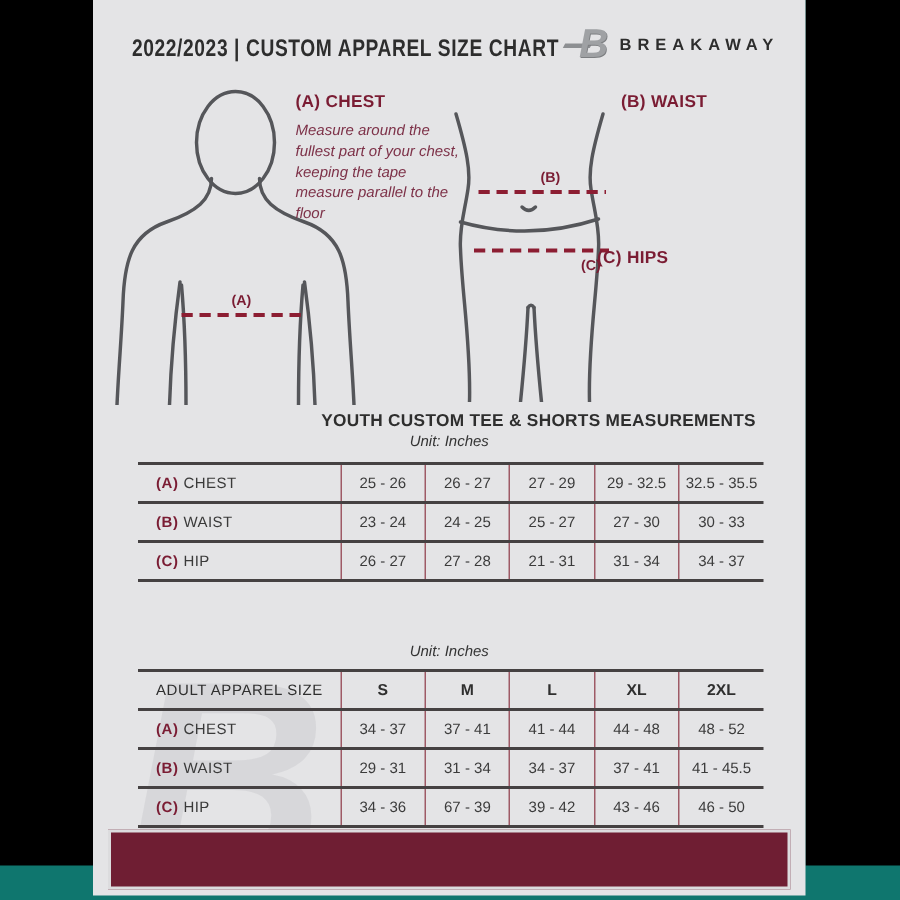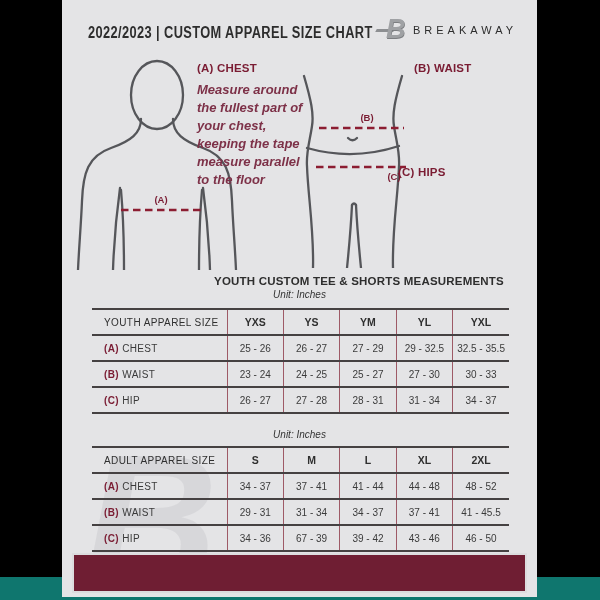--- a/index.html
+++ b/index.html
@@ -11,34 +11,34 @@
   .page { position:absolute; left:62px; top:0; width:475px; height:597px; background:#e4e4e6; }
 
   
   .title { position:absolute; left:26px; top:24px; font-size:16px; font-weight:bold; color:#2d2d2d;
            letter-spacing:0.5px; transform:scaleX(0.8); transform-origin:left top; white-space:nowrap; }
   .brand { position:absolute; left:318px; top:14px; height:32px; }
   .logo  { position:relative; display:inline-block; width:26px; height:32px; vertical-align:top; }
   .logo-b { position:absolute; left:6px; top:0; font-size:27px; font-weight:bold; font-style:italic; color:#9fa1a4;
             text-shadow:0.5px 0.5px 0 #7c7e81; }
   .logo-bar { position:absolute; left:-4px; top:15px; width:18px; height:3px; background:#8d8f92; transform:skewX(-28deg); }
-  .brand-name { display:inline-block; margin-left:7px; margin-top:10px; font-size:11px; font-weight:normal;
+  .brand-name { display:inline-block; margin-left:7px; margin-top:10px; font-size:11px; font-weight:bold;
                 color:#2d2d2d; letter-spacing:4px; }
 
   
   .torso-svg { position:absolute; left:13px; top:55px; }
   .lower-svg { position:absolute; left:228px; top:58px; }
   .outline { fill:none; stroke:#55565a; stroke-width:2.3; stroke-linecap:round; }
   .dash { fill:none; stroke:#8c1d32; stroke-width:2.6; stroke-dasharray:7.5 4.5; }
   .diag-label { font-family:"Liberation Sans",sans-serif; font-size:9.5px; font-weight:bold; fill:#7a1c33; }
 
   
   .instr { position:absolute; }
   .instr-label { font-weight:bold; font-size:11.5px; color:#7a1c33; letter-spacing:0.2px; margin:0 0 7px 0; }
-  .instr-text { font-size:13px; font-style:italic; color:#7d3148; line-height:1.38; white-space:pre-line;font-weight:bold; }
+  .instr-text { font-size:10px; font-style:italic; color:#7d3148; line-height:1.38; white-space:pre-line; }
   .instr-a { left:135px; top:62px; width:112px; }
   .instr-b { left:352px; top:62px; width:118px; }
   .instr-c { left:336px; top:166px; width:115px; }
 
   
   .tbl-caption { position:absolute; left:0; width:522px; text-align:center; font-weight:bold;
                  font-size:11.5px; color:#2e2e2e; letter-spacing:0.2px;margin-left:36px; }
   .tbl-unit { position:absolute; left:0; width:475px; text-align:center; font-style:italic;
               font-size:10px; color:#333333; }
   .cap-youth { top:275px; } .unit-youth { top:289px; }
@@ -125,49 +125,41 @@
     <table class="size-table youth">
       <colgroup>
           <col class="col-label">
           <col class="col-size">
           <col class="col-size">
           <col class="col-size">
           <col class="col-size">
           <col class="col-size">
         </colgroup>
       <tbody>
-          <tr class="head-row">
-        <td class="label-cell">YOUTH APPAREL SIZE</td>
-        <td>YXS</td>
-        <td>YS</td>
-        <td>YM</td>
-        <td>YL</td>
-        <td>YXL</td>
-      </tr>
       <tr>
         <td class="label-cell"><span class="prefix">(A)</span> <span class="rlabel">CHEST</span></td>
         <td>25 - 26</td>
         <td>26 - 27</td>
         <td>27 - 29</td>
         <td>29 - 32.5</td>
         <td>32.5 - 35.5</td>
       </tr>
       <tr>
         <td class="label-cell"><span class="prefix">(B)</span> <span class="rlabel">WAIST</span></td>
         <td>23 - 24</td>
         <td>24 - 25</td>
         <td>25 - 27</td>
         <td>27 - 30</td>
         <td>30 - 33</td>
       </tr>
       <tr>
         <td class="label-cell"><span class="prefix">(C)</span> <span class="rlabel">HIP</span></td>
         <td>26 - 27</td>
         <td>27 - 28</td>
-        <td>28 - 31</td>
+        <td>21 - 31</td>
         <td>31 - 34</td>
         <td>34 - 37</td>
       </tr>
     </tbody>
       </table>
 
     <div class="tbl-unit unit-adult">Unit: Inches</div>
     <table class="size-table adult">
       <colgroup>
           <col class="col-label">

